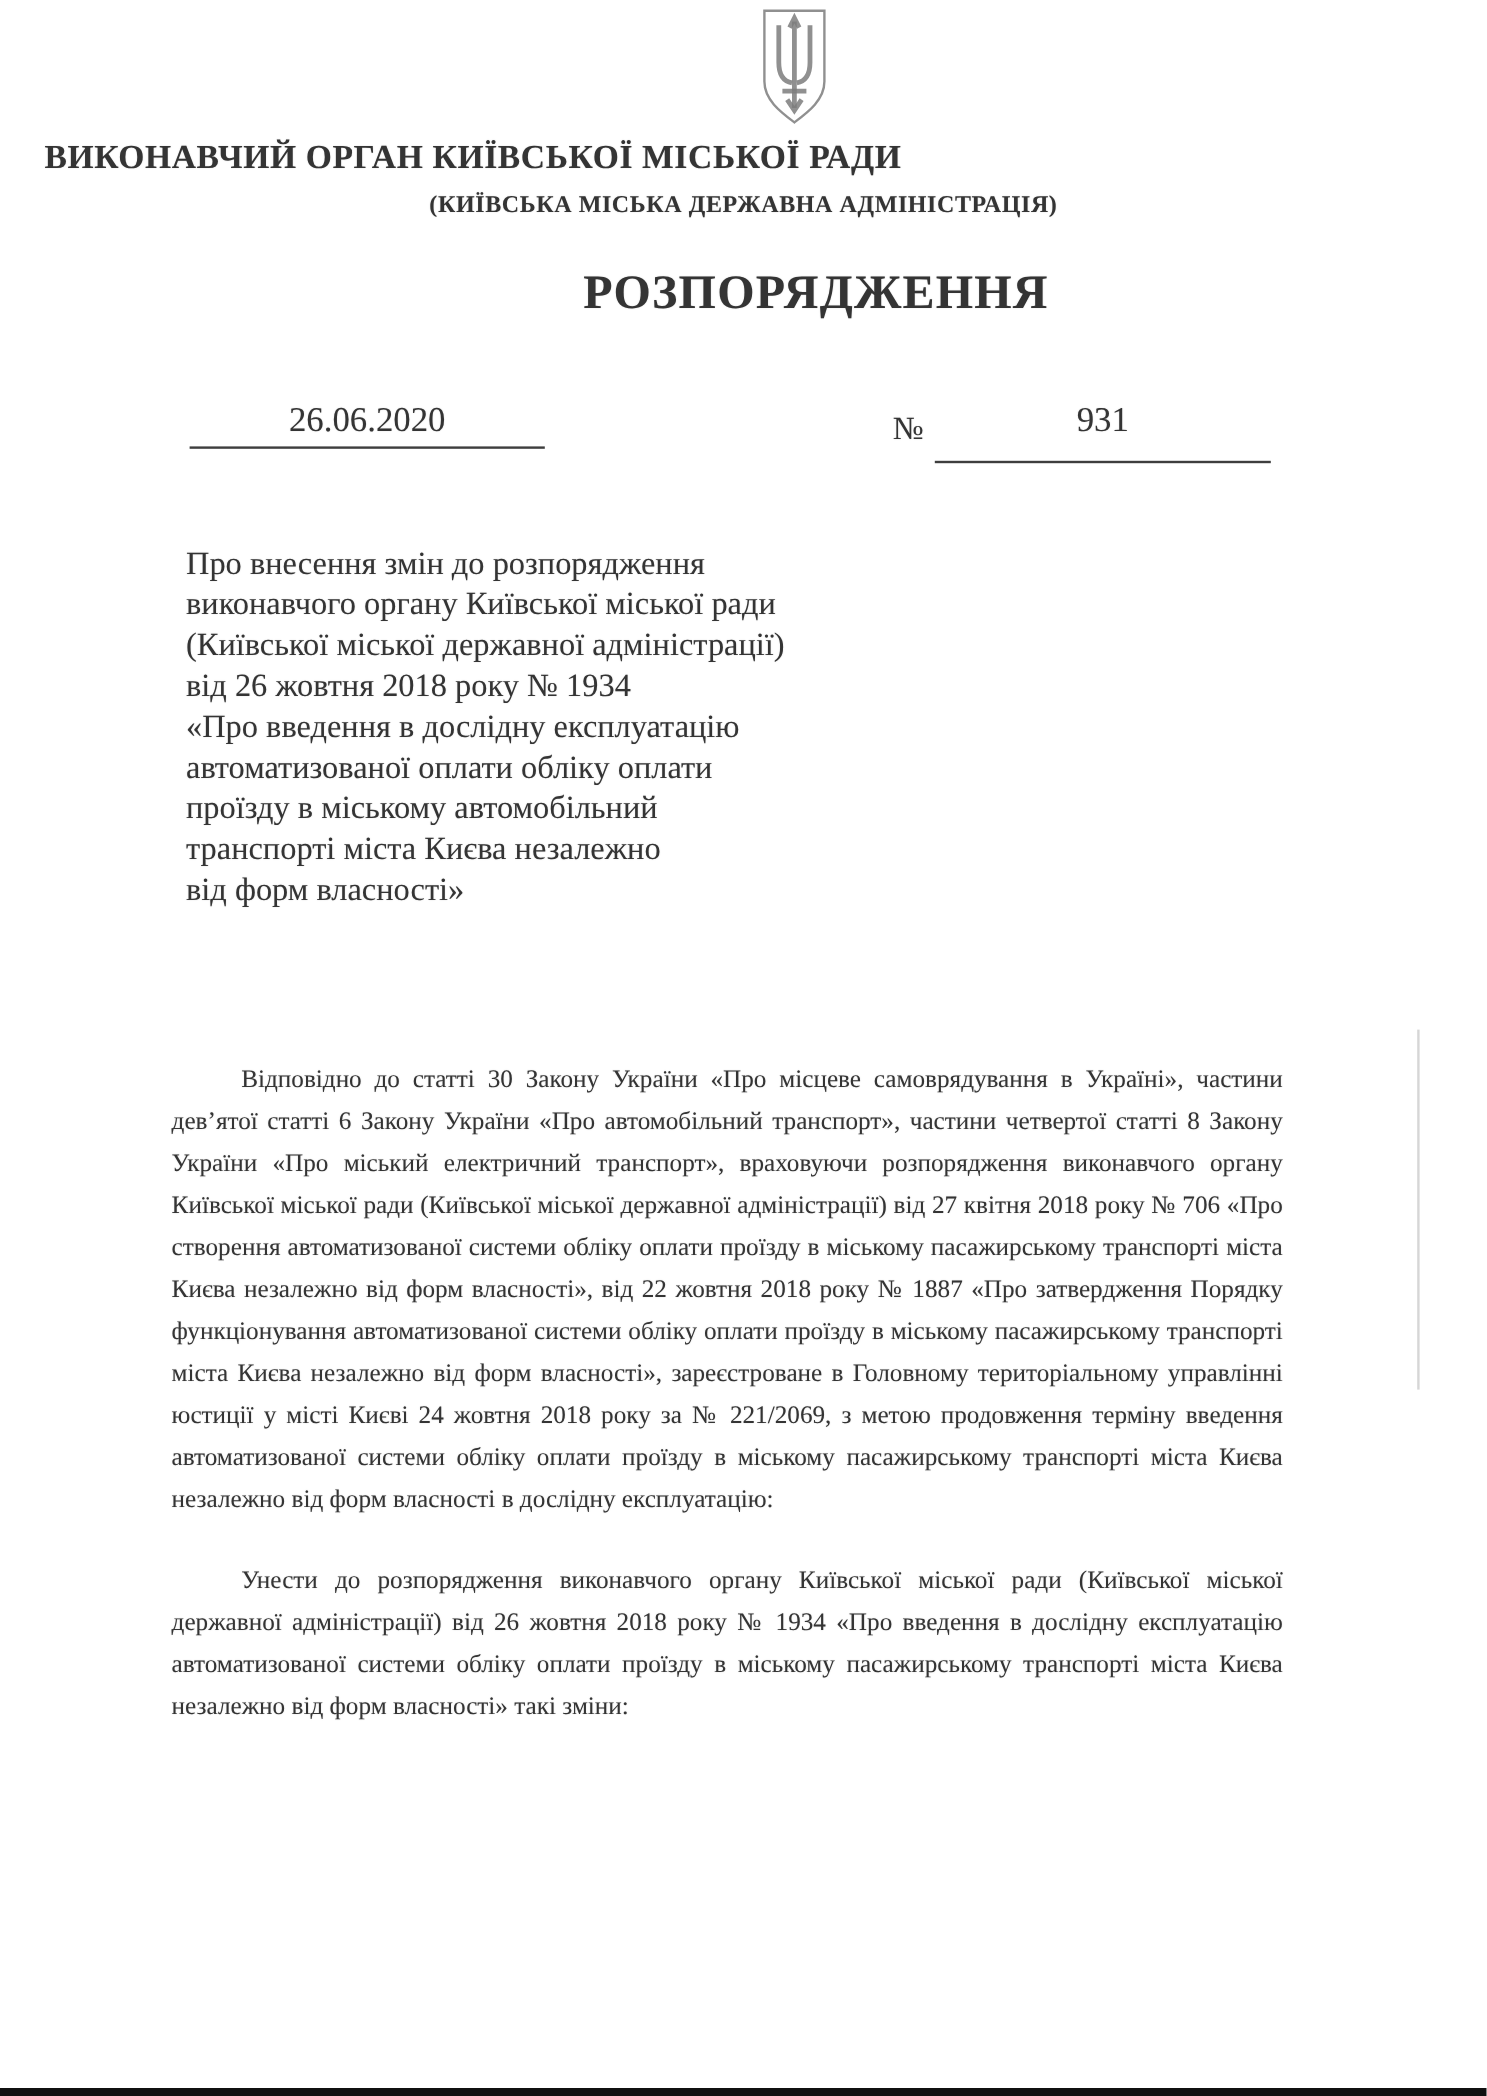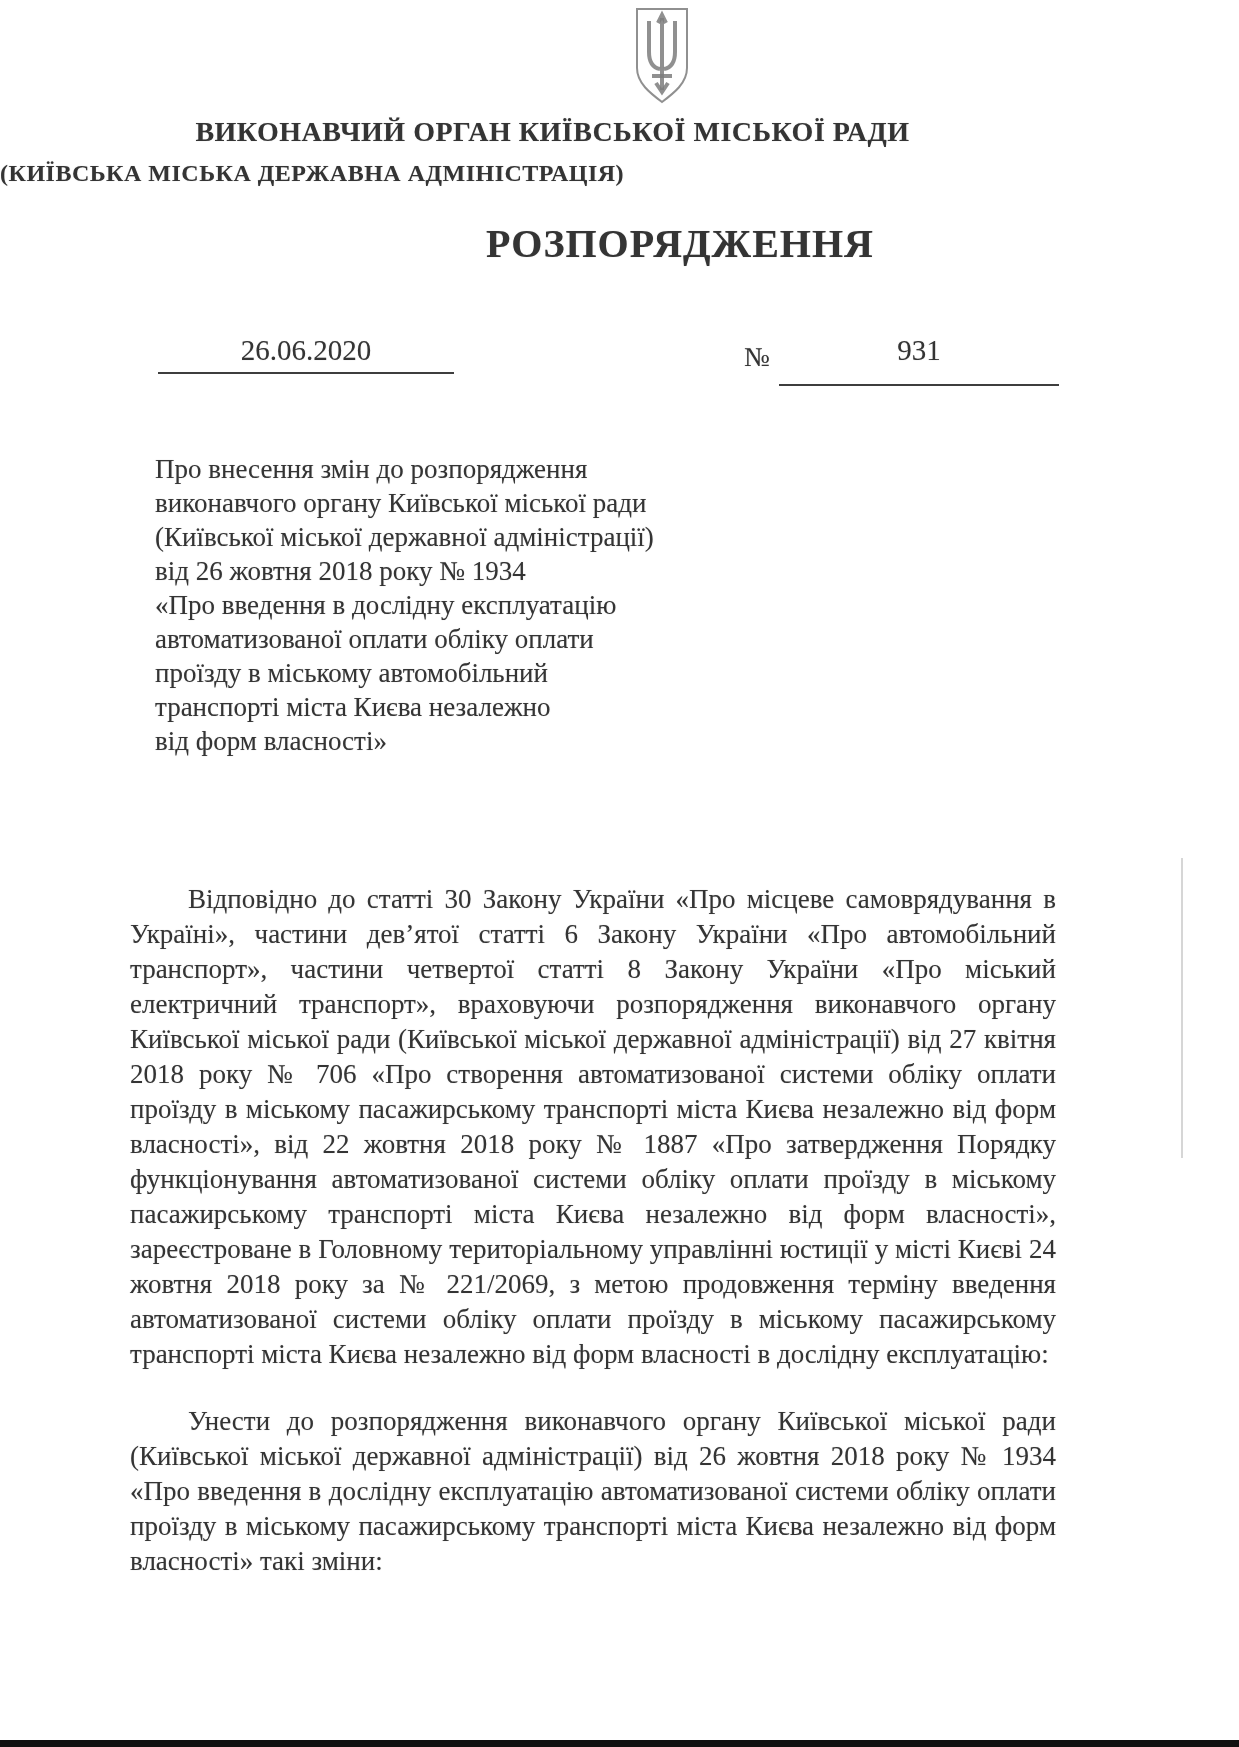--- a/index.html
+++ b/index.html
@@ -25,32 +25,33 @@
     left: 630px;
     top: 6px;
     width: 64px;
     height: 100px;
   }
   .org-line1 {
     position: absolute;
     left: 0;
     top: 116px;
     width: 1105px;
-    text-align: center;
     font-weight: bold;
     font-size: 28px;
     letter-spacing: 0.5px;
+    padding-left: 37px;
   }
   .org-line2 {
     position: absolute;
     left: 0;
     top: 160px;
     width: 1239px;
+    text-align: center;
     font-weight: bold;
-    font-size: 24px;
+    font-size: 20px;
     letter-spacing: 0.5px;
   }
   .doc-type {
     position: absolute;
     left: 0;
     top: 220px;
     width: 1360px; 
     text-align: center;
     font-weight: bold;
     font-size: 40px;
@@ -85,24 +86,24 @@
   .subject {
     position: absolute;
     left: 155px;
     top: 452px;
     width: 520px;
     font-size: 27px;
     line-height: 34px;
   }
   .body-text {
     position: absolute;
-    left: 130px;
+    left: 143px;
     top: 882px;
     width: 926px;
-    font-size: 27px;
+    font-size: 21px;
     line-height: 35px;
     text-align: justify;
   }
   .body-text p {
     margin: 0;
     text-indent: 58px;
   }
   .body-text p + p {
     margin-top: 32px;
   }

